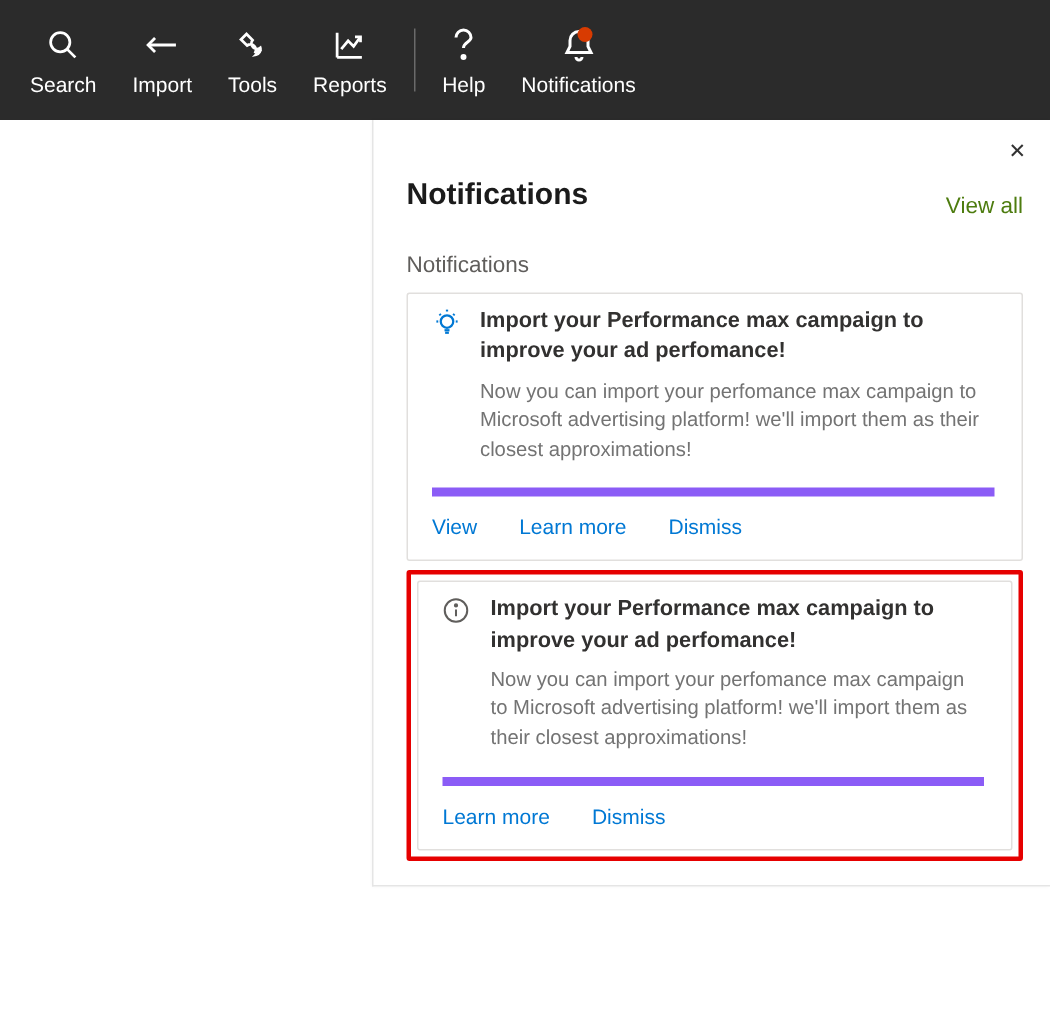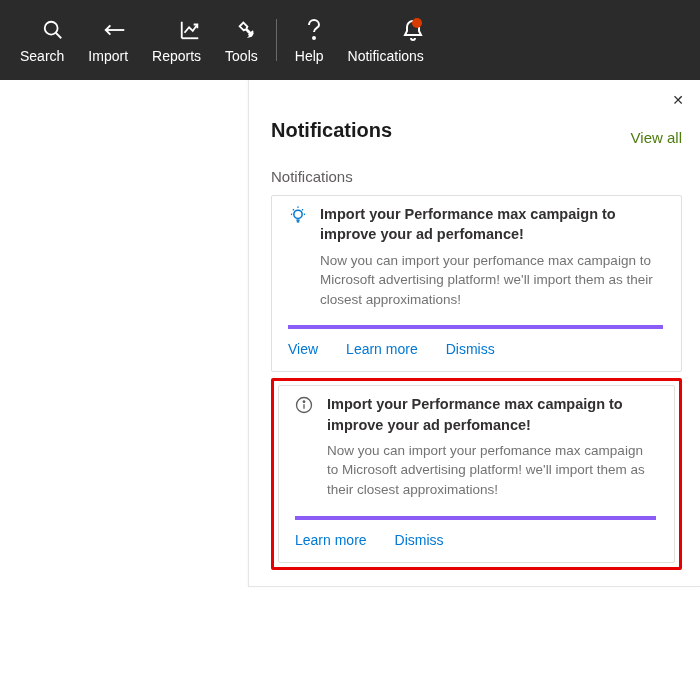--- a/index.html
+++ b/index.html
@@ -17,21 +17,21 @@
     .toolbar {
       background: #2b2b2b;
       height: 80px;
       display: flex;
       align-items: center;
       padding: 0 8px;
     }
     .toolbar-item {
       display: flex;
       flex-direction: column;
-      align-items: flex-end;
+      align-items: center;
       justify-content: center;
       color: #ffffff;
       cursor: pointer;
       padding: 8px 12px;
       height: 100%;
     }
     .toolbar-item .icon {
       height: 28px;
       display: flex;
       align-items: center;
@@ -121,21 +121,21 @@
       color: #323130;
       line-height: 1.4;
       margin-bottom: 6px;
     }
     .card-text {
       font-size: 13.5px;
       color: #737373;
       line-height: 1.45;
     }
     .card-actions {
-      border-top: 4px solid #8b5cf6;
+      border-top: 6px solid #8b5cf6;
       margin-top: 16px;
       padding: 12px 0 14px 0;
       display: flex;
       gap: 28px;
     }
     .card-action {
       color: #0078d4;
       font-size: 14px;
       cursor: pointer;
     }
@@ -172,35 +172,35 @@
       <svg width="26" height="20" viewBox="0 0 28 20" fill="none" stroke="#fff" stroke-width="2">
           <line x1="4" y1="10" x2="24" y2="10"></line>
           <polyline points="9 5 4 10 9 15"></polyline>
         </svg>
     </span>
     <span class="label">Import</span>
   </div>
   <div class="toolbar-item">
     <span class="icon">
       <svg width="22" height="22" viewBox="0 0 24 24" fill="none" stroke="#fff" stroke-width="2">
+          <path d="M14 6a4 4 0 0 1-5.6 5.6L4 16l4 4 4.4-4.4A4 4 0 0 1 18 10l-3-3 1-1 3 3a4 4 0 0 0-5-3z" transform="rotate(90 12 12)"></path>
+        </svg>
+    </span>
+    <span class="label">Tools</span>
+  </div>
+  <div class="toolbar-item">
+    <span class="icon">
+      <svg width="22" height="22" viewBox="0 0 24 24" fill="none" stroke="#fff" stroke-width="2">
           <polyline points="3 21 3 3"></polyline>
           <polyline points="3 21 21 21"></polyline>
           <polyline points="6 15 11 9 15 13 20 6"></polyline>
           <polyline points="16 6 20 6 20 10"></polyline>
         </svg>
     </span>
     <span class="label">Reports</span>
-  </div>
-  <div class="toolbar-item">
-    <span class="icon">
-      <svg width="22" height="22" viewBox="0 0 24 24" fill="none" stroke="#fff" stroke-width="2">
-          <path d="M14 6a4 4 0 0 1-5.6 5.6L4 16l4 4 4.4-4.4A4 4 0 0 1 18 10l-3-3 1-1 3 3a4 4 0 0 0-5-3z" transform="rotate(90 12 12)"></path>
-        </svg>
-    </span>
-    <span class="label">Tools</span>
   </div>
   <div class="toolbar-divider"></div>
   <div class="toolbar-item">
     <span class="icon">
       <svg width="20" height="24" viewBox="0 0 20 24" fill="none" stroke="#fff" stroke-width="2">
           <path d="M5 7a5 5 0 0 1 10 0c0 3-5 3-5 7"></path>
           <circle cx="10" cy="20" r="1" fill="#fff"></circle>
         </svg>
     </span>
     <span class="label">Help</span>

